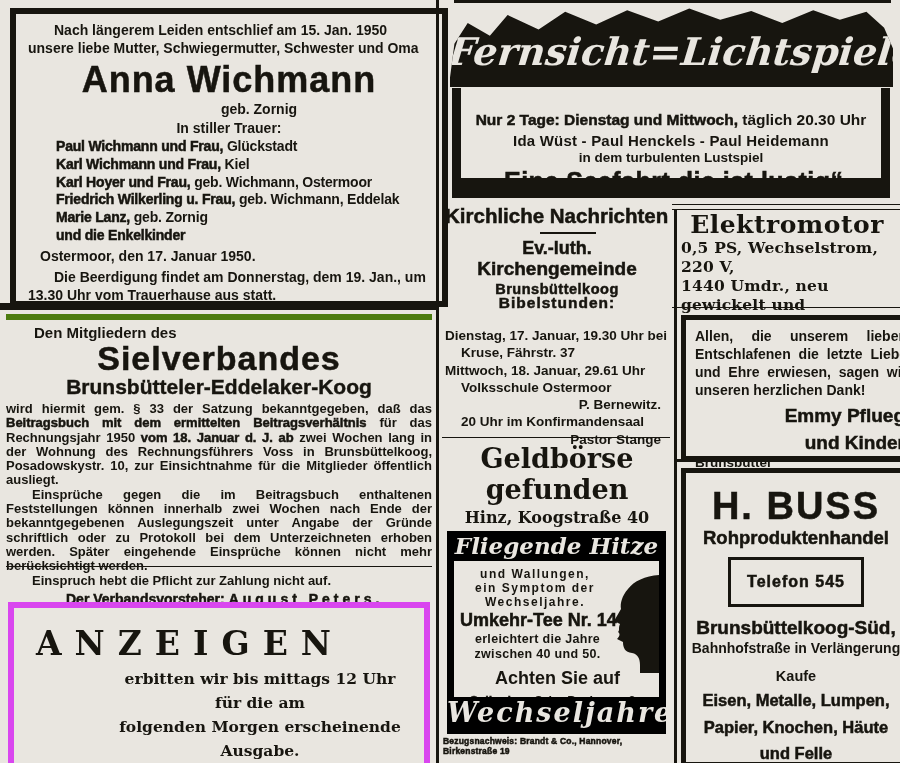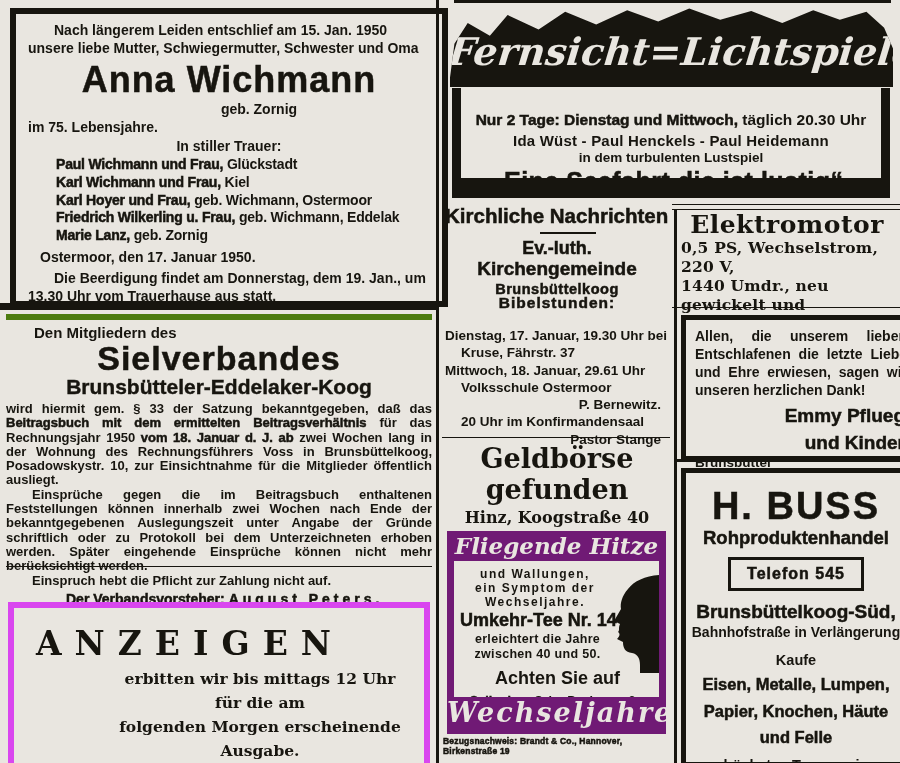--- a/index.html
+++ b/index.html
@@ -72,21 +72,21 @@
   #kirche-bibel{top:294px;font-size:15.5px;letter-spacing:1px;}
   #kirche-sched{top:327px;font-size:13.5px;font-weight:bold;line-height:1.28;}
   #kirche-sched .i{margin-left:16px;}
   #kirche-sched .r{text-align:right;margin-right:8px;}
 
   #geld-rule{left:442px;top:437px;width:228px;border-top:1.5px solid #17150f;}
   #geldboerse{top:443px;text-align:center;font-family:"DejaVu Serif", serif;}
   #geldboerse .t{font-size:27px;font-weight:bold;line-height:1.15;}
   #geldboerse .s{font-size:16px;font-weight:bold;margin-top:3px;font-family:"DejaVu Serif", serif;}
 
-  #hitze{left:447px;top:531px;width:219px;height:203px;background:#701a75;}
+  #hitze{left:447px;top:531px;width:219px;height:203px;background:#000000;}
   #hitze .strip-top{height:30px;color:#e9e6e0;font-size:23px;text-align:center;line-height:30px;
     font-weight:bold;white-space:nowrap;}
   #hitze .panel{position:absolute;left:7px;right:7px;top:30px;bottom:37px;background:#e9e6e0;
     padding:6px 4px 0 6px;overflow:hidden;}
   #hitze .sm{font-size:12px;font-weight:bold;letter-spacing:1.5px;line-height:1.18;width:150px;text-align:center;}
   #hitze .tee{font-size:18px;line-height:1.1;margin:2px 0 1px 0;white-space:nowrap;}
   #hitze .md{font-size:12.5px;font-weight:bold;line-height:1.2;width:155px;text-align:center;letter-spacing:0.3px;}
   #hitze .achten{font-size:18px;font-weight:bold;text-align:center;margin-top:6px;width:100%;}
   #hitze .cello{font-size:12.5px;text-align:center;margin-top:5px;width:100%;white-space:nowrap;}
   #hitze .cello .u{text-decoration:underline;font-weight:bold;-webkit-text-stroke:0.4px currentColor;}
@@ -108,53 +108,55 @@
 
   #dank{top:315px;height:128px;border:5px solid #17150f;padding:8px 9px 0 9px;background:#e9e6e0;}
   #dank .p{font-size:14px;font-weight:bold;line-height:1.28;text-align:justify;}
   #dank .n{font-size:19px;text-align:right;line-height:1.1;margin-top:6px;margin-right:2px;}
   #dank .c{font-size:13.5px;font-weight:bold;margin-top:2px;}
   #dank-bar{left:676px;top:459px;width:224px;height:3px;}
 
   #buss{top:468px;height:275px;border:5px solid #17150f;padding:14px 4px 0 4px;text-align:center;background:#e9e6e0;}
   #buss .t{font-size:38px;letter-spacing:2px;line-height:1.0;}
   #buss .sub{font-size:18.5px;margin-top:2px;white-space:nowrap;}
-  #buss .telbox{display:inline-block;border:3px solid #17150f;padding:5px 16px;margin-top:8px;}
+  #buss .telbox{display:inline-block;border:3px solid #17150f;padding:13px 16px;margin-top:8px;}
   #buss .tel{font-size:16px;letter-spacing:1px;}
   #buss .city{font-size:19px;margin-top:10px;white-space:nowrap;}
   #buss .street{font-size:14px;font-weight:bold;margin-top:1px;white-space:nowrap;}
   #buss .kaufe{font-size:14.5px;font-weight:bold;margin-top:12px;}
   #buss .goods{font-size:16.5px;line-height:1.25;margin-top:6px;}
   #buss .prices{font-size:14.5px;font-weight:bold;margin-top:9px;}
 </style>
 </head>
 <body>
 
 <div class="page">
 
   <div id="wichmann" class="abs">
     <div class="intro">Nach längerem Leiden entschlief am 15. Jan. 1950 unsere liebe Mutter, Schwiegermutter, Schwester und Oma</div>
     <div class="name ctr xb">Anna Wichmann</div>
     <div class="nee ctr">geb. Zornig</div>
-    <div class="age">im 75. Lebensjahre.</div>
     <div class="trauer">In stiller Trauer:</div>
     <div class="mourner">
       <span class="xb">Paul Wichmann und Frau,</span><span class="b"> Glückstadt</span>
     </div>
     <div class="mourner">
       <span class="xb">Karl Wichmann und Frau,</span><span class="b"> Kiel</span>
     </div>
     <div class="mourner">
       <span class="xb">Karl Hoyer und Frau,</span><span class="b"> geb. Wichmann, Ostermoor</span>
     </div>
     <div class="mourner">
       <span class="xb">Friedrich Wilkerling u. Frau,</span><span class="b"> geb. Wichmann, Eddelak</span>
     </div>
     <div class="mourner">
       <span class="xb">Marie Lanz,</span><span class="b"> geb. Zornig</span>
+    </div>
+    <div class="mourner">
+      <span class="xb">und die Enkelkinder</span>
     </div>
     <div class="pd">Ostermoor, den 17. Januar 1950.</div>
     <div class="funeral">Die Beerdigung findet am Donnerstag, dem 19. Jan., um 13.30 Uhr vom Trauerhause aus statt.</div>
   </div>
 
   <div id="bar-under-wichmann" class="abs bar"></div>
 
   <div id="sielverband" class="abs">
     <div class="pre">Den Mitgliedern des</div>
     <div class="title xb">Sielverbandes</div>

